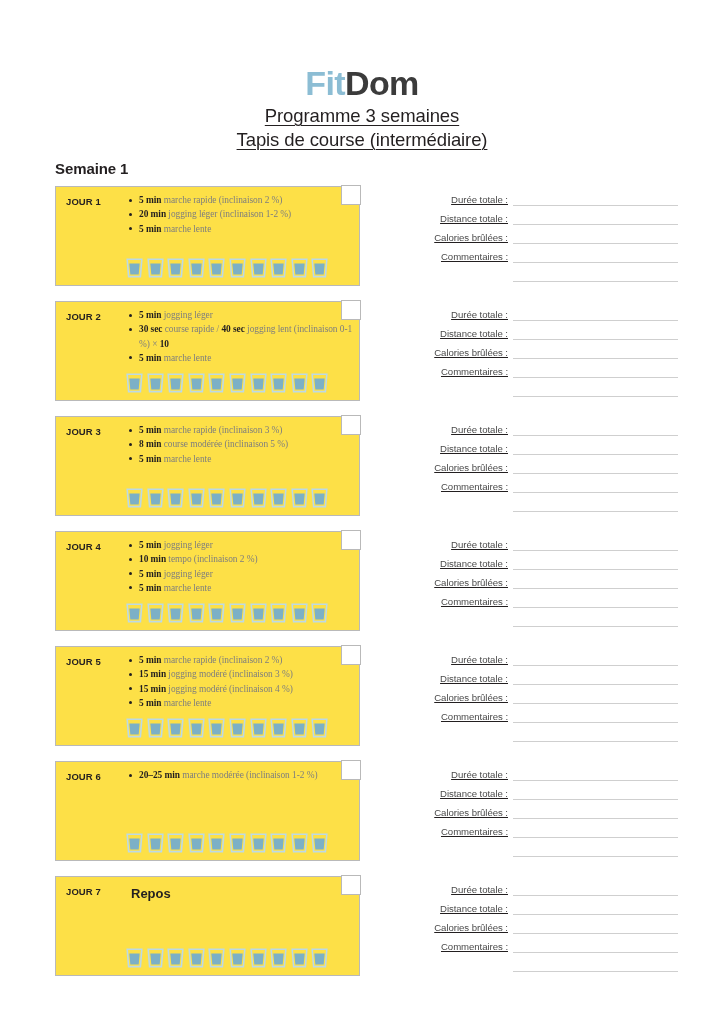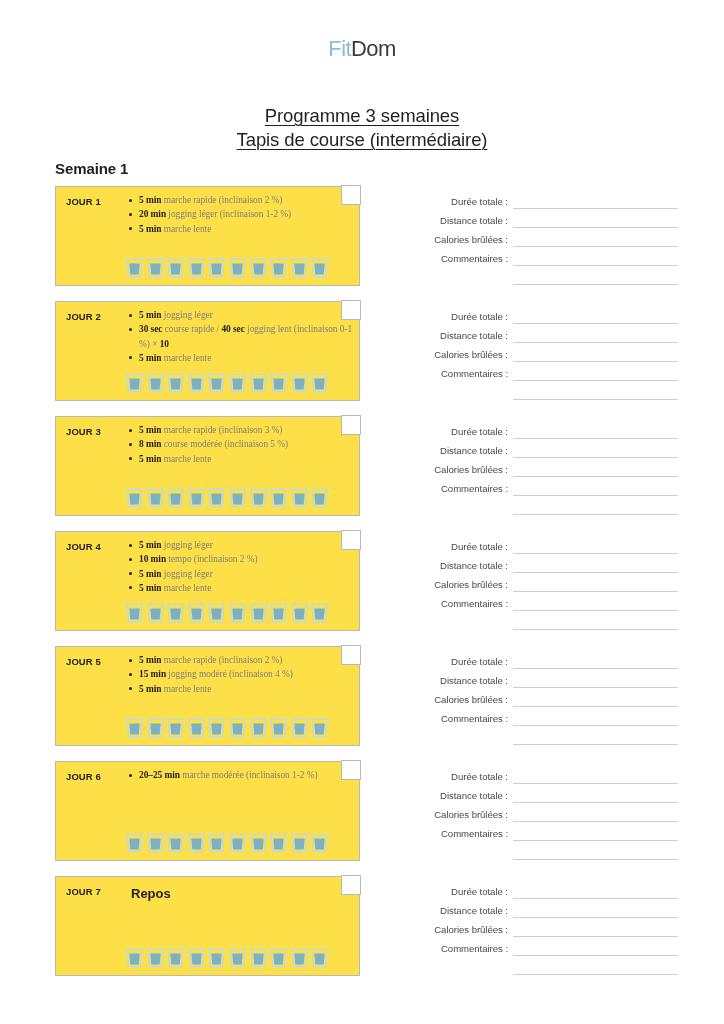--- a/index.html
+++ b/index.html
@@ -23,24 +23,25 @@
   
   .logo-wrap {
     position: absolute;
     top: 38px;
     left: 0;
     width: 724px;
     text-align: center;
   }
   .logo {
     display: inline-block;
-    font-size: 22px;
-    font-weight: normal;
+    font-size: 34px;
+    font-weight: bold;
     letter-spacing: -0.6px;
     line-height: 1;
+    margin-top: 28px;
   }
   .logo .fit { color: #8cbdd4; }
   .logo .dom { color: #3b3b3b; }
 
   
   .title-wrap {
     position: absolute;
     top: 104px;
     left: 0;
     width: 724px;
@@ -167,22 +168,23 @@
 
   
   .log {
     position: absolute;
     left: 398px;
     top: 7px;
     width: 280px;
   }
   .log-row {
     display: flex;
-    align-items: center;
+    align-items: flex-start;
     height: 19px;
+    text-decoration: underline;
   }
   .log-label {
     width: 110px;
     text-align: right;
     font-size: 9.6px;
     color: #4a4a4a;
     letter-spacing: -0.05px;
     line-height: 13px;
     padding-bottom: 2px;
     white-space: nowrap;
@@ -594,20 +596,21 @@
             <div class="log-line"></div>
           </div>
         </div>
       </div>
       <div class="day-row">
         <div class="card">
           <div class="checkbox"></div>
           <div class="day-label">JOUR 5</div>
           <ul class="items">
             <li><b>5 min</b> marche rapide (inclinaison 2 %)</li>
+            <li><b>15 min</b> jogging modéré (inclinaison 3 %)</li>
             <li><b>15 min</b> jogging modéré (inclinaison 4 %)</li>
             <li><b>5 min</b> marche lente</li>
           </ul>
           <div class="glasses">
             <div class="glass">
               <svg width="17" height="20" viewBox="0 0 17 20">
                 <path d="M1.2 1.2 L15.8 1.2 L14.4 18.6 L2.6 18.6 Z" fill="none" stroke="#bcd9e6" stroke-width="1.6"></path>
                 <path d="M3.3 5.6 L13.7 5.6 L12.7 16.6 L4.3 16.6 Z" fill="#7cb0c6"></path>
               </svg>
             </div>

